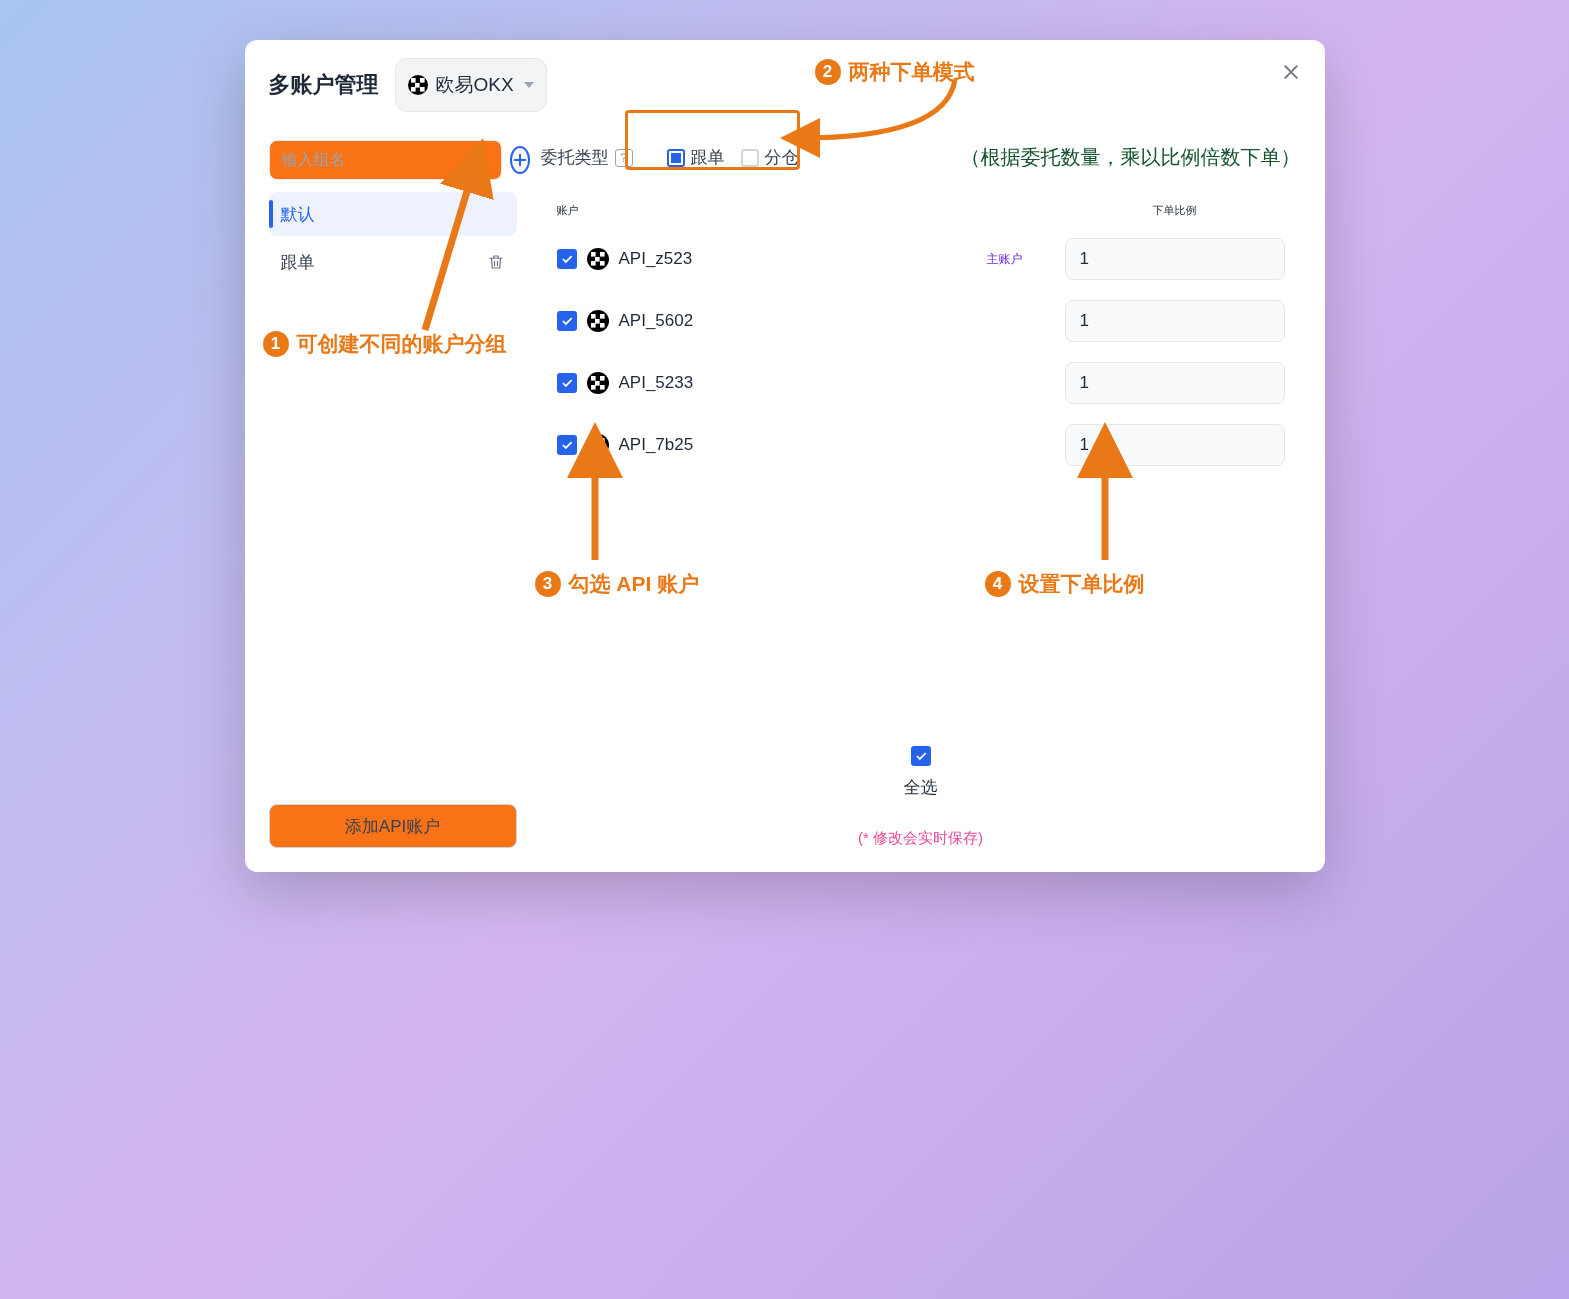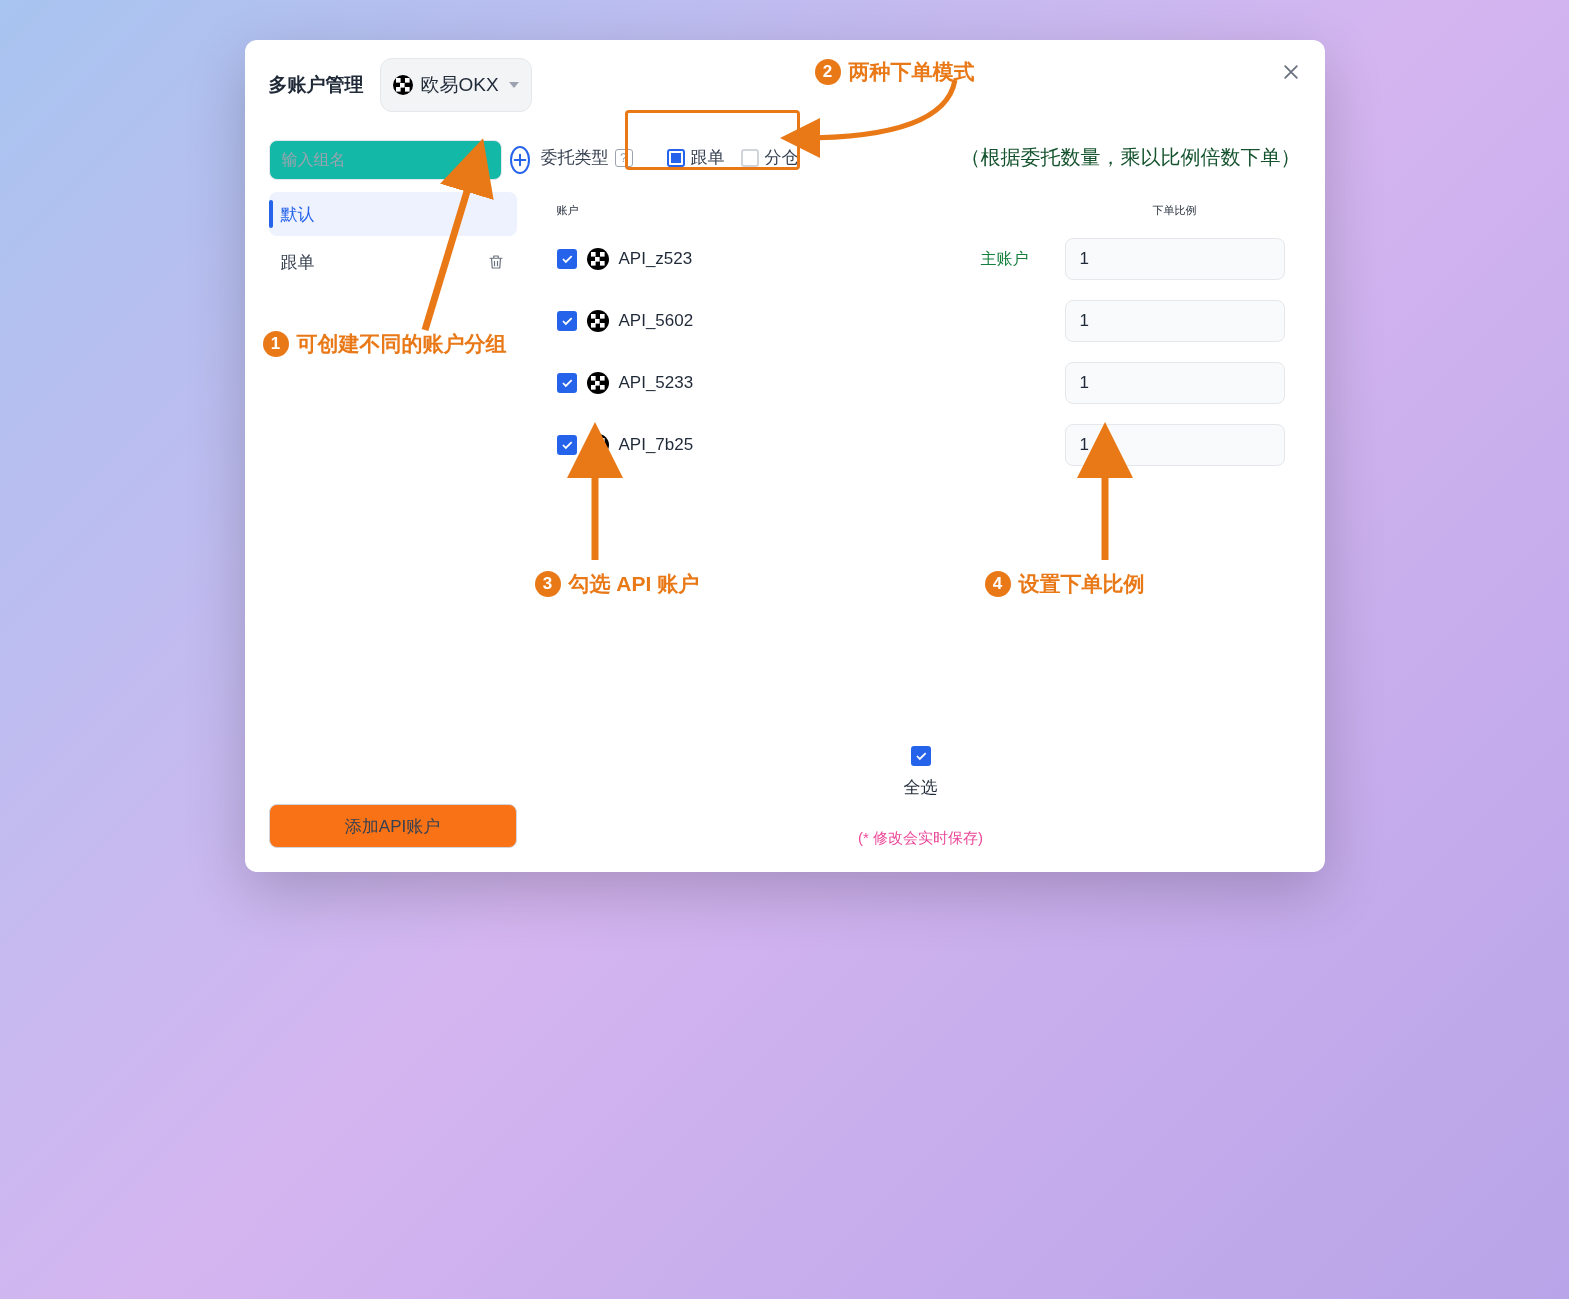--- a/index.html
+++ b/index.html
@@ -19,21 +19,21 @@
       box-shadow: 0 20px 60px rgba(0,0,0,0.2);
       position: relative;
     }
     .modal-header {
       display: flex;
       align-items: center;
       gap: 16px;
       padding-bottom: 4px;
     }
     .modal-title {
-      font-size: 19px;
+      font-size: 22px;
       font-weight: 600;
       color: #1f2937;
     }
     .exchange-selector {
       display: inline-flex;
       align-items: center;
       gap: 8px;
       background: #f3f4f6;
       border: 1px solid #e5e7eb;
       border-radius: 12px;
@@ -98,21 +98,21 @@
       align-items: center;
       gap: 8px;
     }
     .group-input {
       flex: 1;
       height: 40px;
       border: 1px solid #e5e7eb;
       border-radius: 8px;
       padding: 0 12px;
       font-size: 16px;
-      background: #14b8a6;
+      background: #f97316;
       color: #374151;
     }
     .group-input::placeholder { color: #9ca3af; }
     .add-group-btn {
       width: 28px; height: 28px;
       border: 2.5px solid #2563eb;
       border-radius: 50%;
       display: flex;
       align-items: center;
       justify-content: center;
@@ -262,22 +262,22 @@
       cursor: pointer;
     }
     .checkbox svg { width: 14px; height: 14px; stroke: #fff; stroke-width: 3; fill: none; }
     .okx-icon.small {
       width: 22px; height: 22px;
     }
     .okx-icon.small::after { inset: 4px; }
     .main-account-badge {
       width: 120px;
       text-align: center;
-      color: #15803d;
-      font-size: 16px;
+      color: #6d28d9;
+      font-size: 12px;
     }
     .ratio-input {
       width: 220px;
       height: 42px;
       border: 1px solid #e5e7eb;
       border-radius: 8px;
       background: #f9fafb;
       padding: 0 14px;
       font-size: 17px;
       color: #1f2937;

